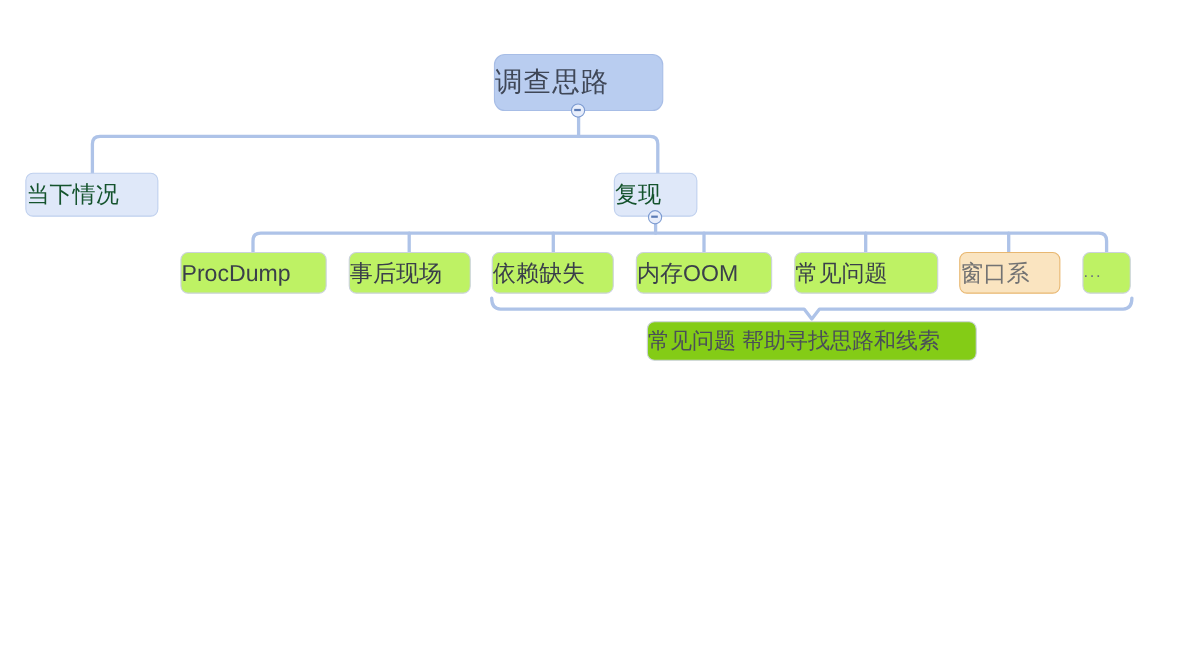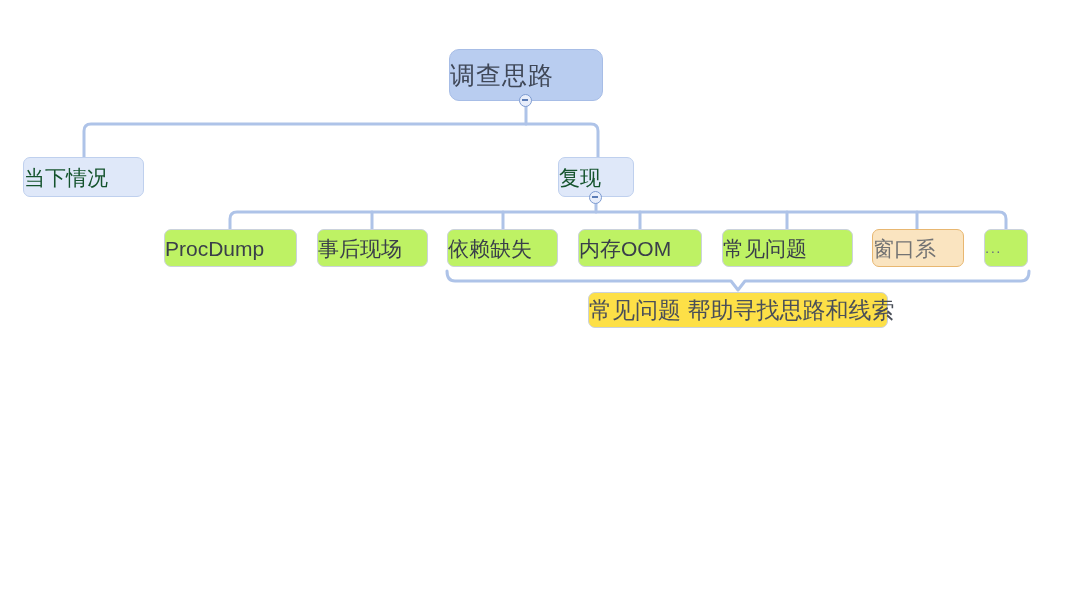--- a/index.html
+++ b/index.html
@@ -77,23 +77,23 @@
   .node-ellipsis {
     font-size: 15px;
     color: #6b7280;
     letter-spacing: 1.5px;
     padding-bottom: 2px;
   }
 
   .node-summary {
     border-radius: 7px;
     border: 1px solid #cbd2dc;
-    background: #fde047;
+    background: #84cc16;
     color: #4a4f58;
-    font-size: 23px;
+    font-size: 20px;
   }
 
   
   .collapse-toggle {
     position: absolute;
     width: 13px;
     height: 13px;
     border-radius: 50%;
     background: #e8eefb;
     border: 1.5px solid #7d9bd1;

